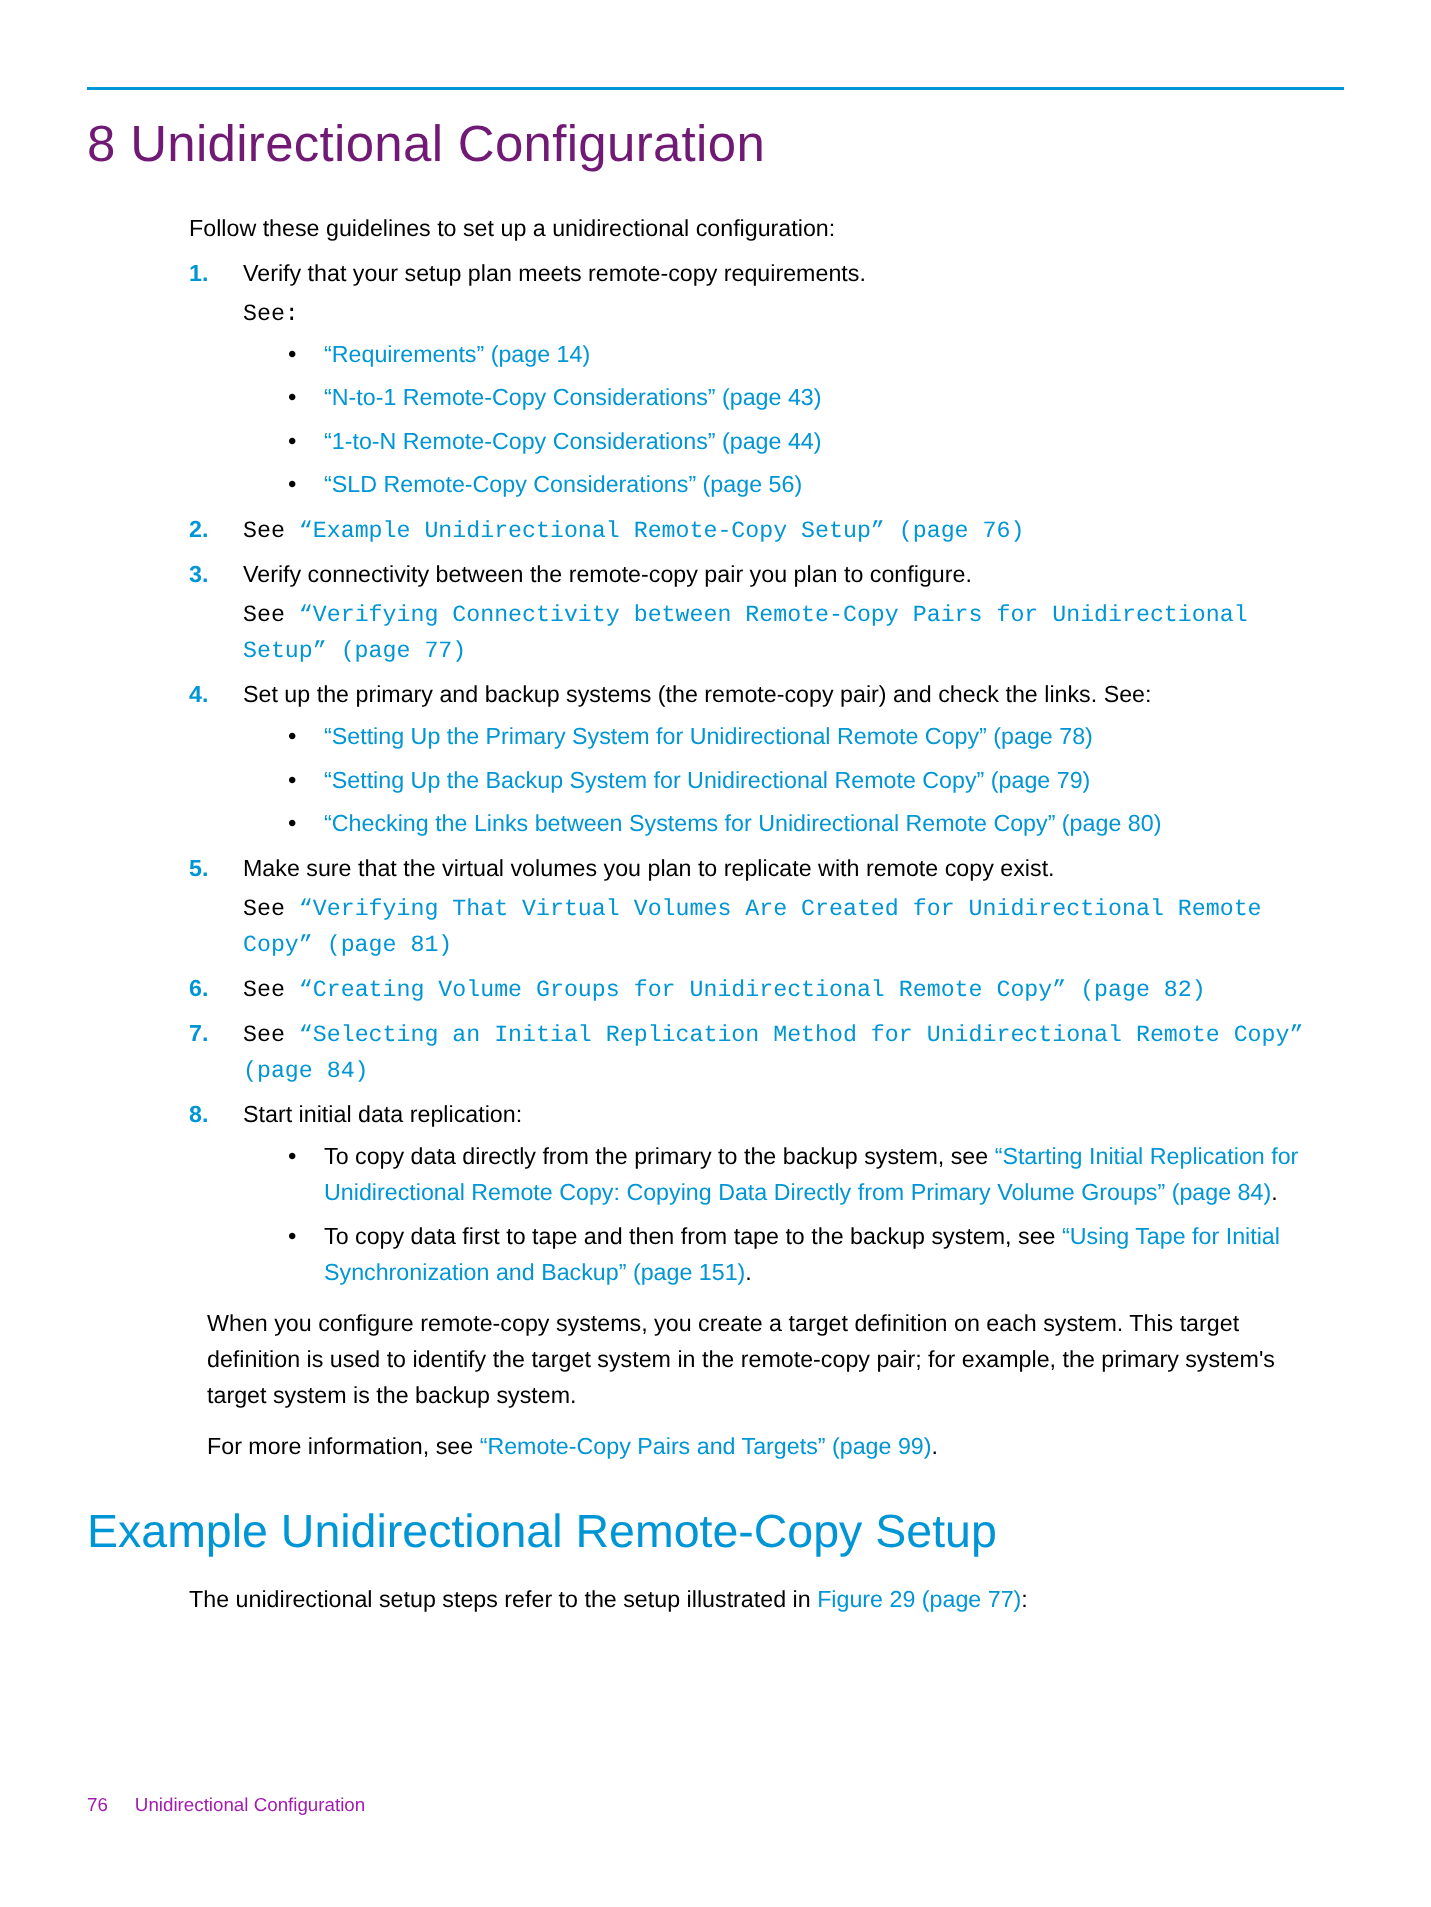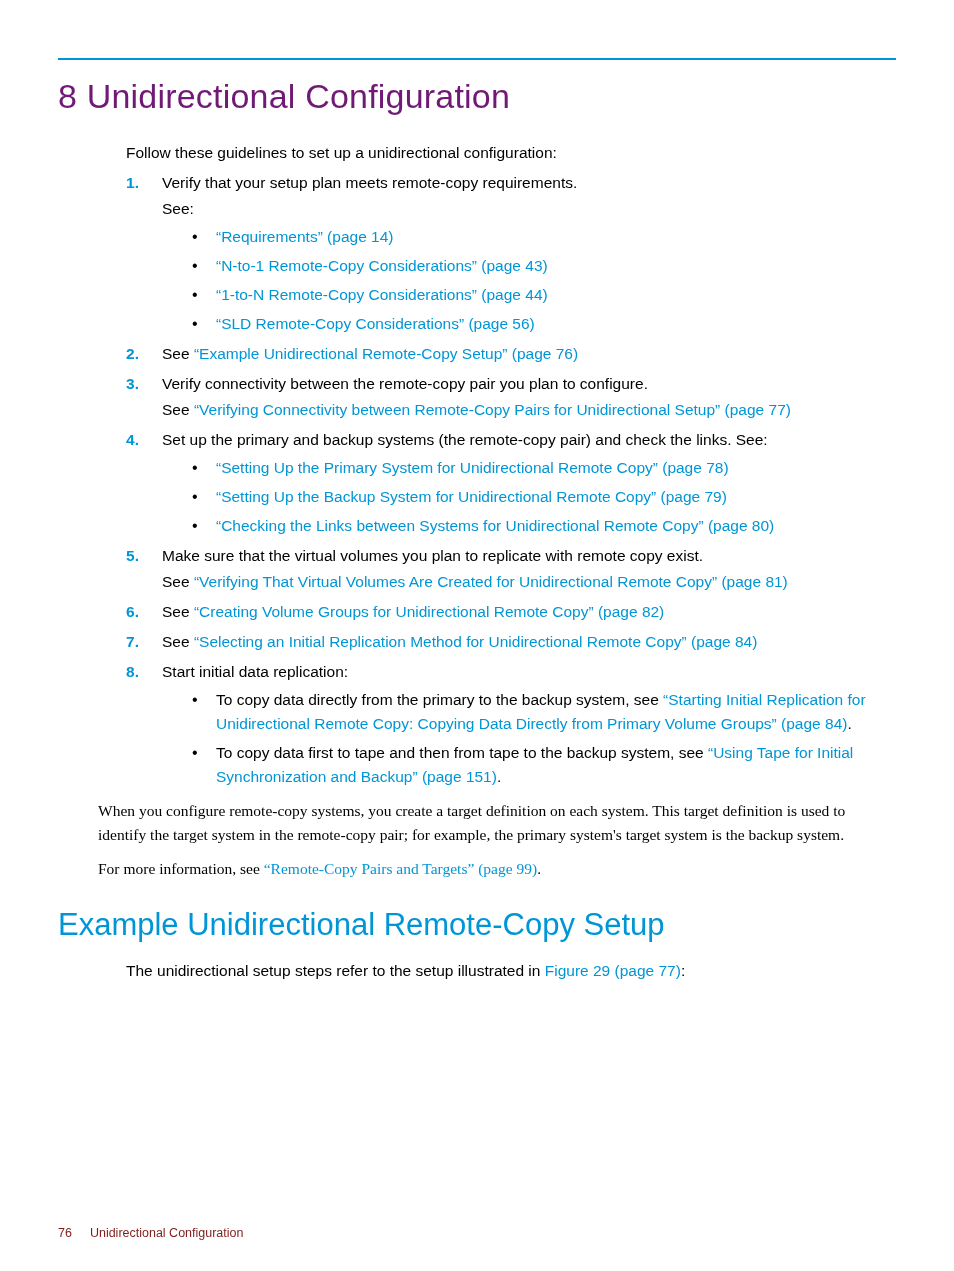--- a/index.html
+++ b/index.html
@@ -55,20 +55,21 @@
       left: 0;
       top: 0;
       font-weight: bold;
       color: #0096d6;
     }
     ol.numbered > li > .step-text {
       margin-bottom: 2px;
     }
     ol.numbered > li > .see {
       margin-bottom: 2px;
+      font-family: Liberation Mono, monospace;
     }
     ul.bullets {
       list-style: none;
       margin-left: 30px;
       margin-top: 4px;
       margin-bottom: 2px;
     }
     ul.bullets > li {
       position: relative;
       padding-left: 24px;
@@ -77,35 +78,34 @@
     ul.bullets > li::before {
       content: "•";
       position: absolute;
       left: 0;
       top: 0;
       color: #000;
       font-size: 16px;
     }
     .link { color: #0096d6; }
     .body-para {
-      margin-left: 40px;
+      margin-left: 80px;
       margin-top: 10px;
       margin-right: 10px;
-      font-family: Liberation Serif, serif;
     }
     .sub-intro {
       margin-left: 68px;
       margin-top: 4px;
     }
     .footer {
       position: absolute;
       left: 58px;
-      bottom: 28px;
+      bottom: 58px;
       font-size: 12.5px;
-      color: #7f1d1d;
+      color: #a21caf;
     }
     .footer .pagenum { margin-right: 18px; }
     .black { color: #000; }
   </style>
 </head>
 <body>
 
 <div class="top-rule"></div>
 
 <h1>8 Unidirectional Configuration</h1>

